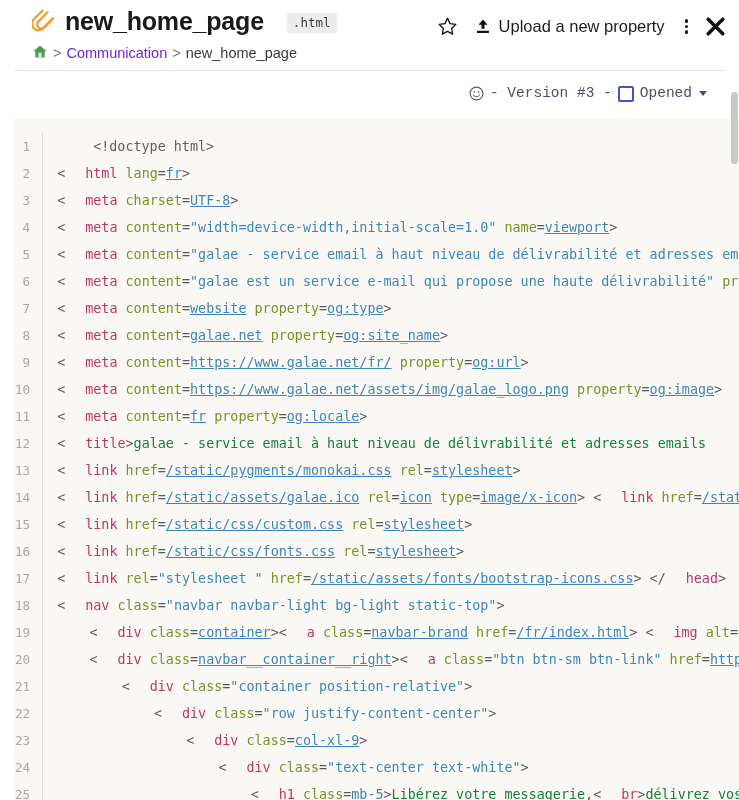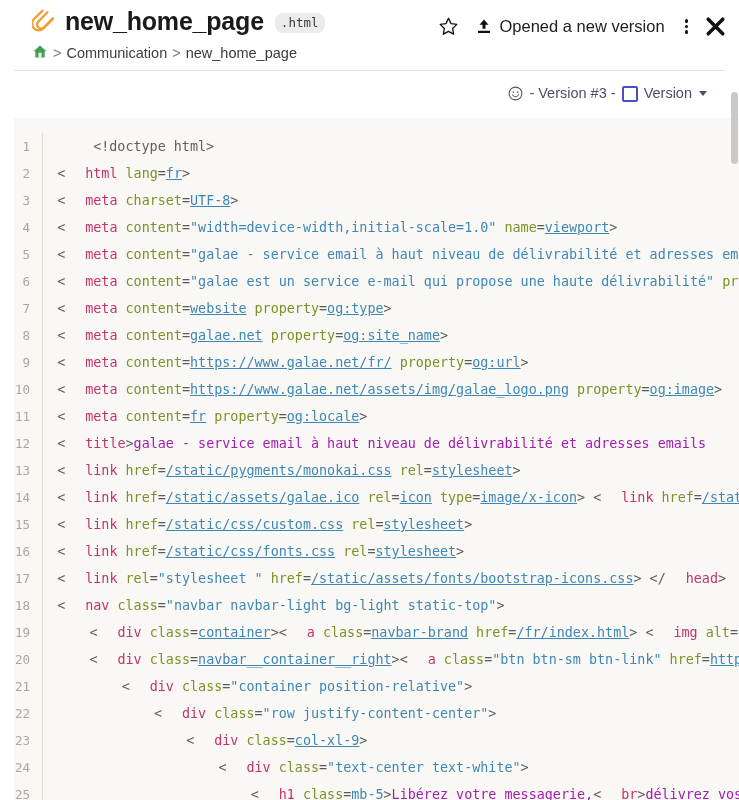--- a/index.html
+++ b/index.html
@@ -41,26 +41,26 @@
   .doc-title {
     font-size: 25px;
     font-weight: 700;
     letter-spacing: -0.2px;
     color: #1a1a1a;
     line-height: 1.05;
     white-space: nowrap;
   }
   .ext-badge {
     background: #ececec;
-    border-radius: 8px;
+    border-radius: 0;
     padding: 2px 6px 3px 6px;
     font-family: "DejaVu Sans Mono", monospace;
     font-size: 12.5px;
     color: #3b3b3b;
-    margin-left: 2px;
+    margin-left: 14px;
     position: relative;
     top: 2px;
   }
 
   .header-actions {
     display: flex;
     align-items: center;
     gap: 0;
     padding-top: 6px;
     padding-right: 2px;
@@ -92,41 +92,42 @@
   
   .breadcrumb {
     display: flex;
     align-items: center;
     gap: 5px;
     font-size: 14.5px;
     padding: 5px 0 8px 18px;
     color: #585858;
   }
   .crumb-link {
-    color: #404040;
+    color: #6d28d9;
     cursor: pointer;
   }
   .crumb-sep { color: #7a7a7a; }
   .crumb-last { color: #3a3a3a; }
 
   .hr-line {
     height: 1px;
     background: #e2e2e2;
     margin: 0 14px;
   }
 
   
   .version-bar {
     display: flex;
     justify-content: flex-end;
     align-items: center;
     gap: 6px;
     font-size: 14.5px;
     color: #4d4d6b;
     padding: 14px 32px 13px 0;
+    font-family: Liberation Mono, monospace;
   }
   .version-bar .seg { white-space: nowrap; }
   .smiley {
     width: 15px; height: 15px;
     display: block;
   }
   .sq-icon {
     width: 12px; height: 12px;
     border: 2px solid #4d4dc8;
     border-radius: 2px;
@@ -181,21 +182,21 @@
     vertical-align: top;
     color: #2b2b2b;
   }
 
   
   .t-punct { color: #5a5a5a; }
   .t-tag   { color: #c3336b; margin-left: 20px; }
   .t-attr  { color: #7d9029; }
   .t-str   { color: #3e87b5; }
   .t-val   { color: #3e87b5; text-decoration: underline; }
-  .t-txt   { color: #a21caf; }
+  .t-txt   { color: #15803d; }
   .t-doc   { color: #60605e; margin-left: 36px; }
 
   
   .vscroll {
     position: absolute;
     right: 0;
     top: 92px;
     width: 9px;
     bottom: 0;
     background: transparent;
@@ -234,21 +235,21 @@
         <svg width="21" height="21" viewBox="0 0 24 24" aria-hidden="true">
           <path d="M12 2.6 l2.9 6.1 6.6 .9 -4.8 4.6 1.2 6.6 -5.9 -3.2 -5.9 3.2 1.2 -6.6 -4.8 -4.6 6.6 -.9 Z" fill="none" stroke="#111" stroke-width="1.5" stroke-linejoin="round"></path>
         </svg>
       </span>
 
       <span class="act upload-btn">
         <svg width="18" height="19" viewBox="0 0 24 24" aria-hidden="true">
           <path d="M12 2.5 L18 9.5 H14 V15 H10 V9.5 H6 Z" fill="#111"></path>
           <rect x="4" y="17.5" width="16" height="3.2" rx="0.6" fill="#111"></rect>
         </svg>
-        <span>Opened a new version</span>
+        <span>Upload a new property</span>
       </span>
 
       <span class="act kebab-btn">
         <span>
           <span class="dot"></span>
             <span class="dot"></span>
             <span class="dot"></span>
         </span>
       </span>
 
@@ -282,21 +283,21 @@
   <span>
     <svg class="smiley" viewBox="0 0 24 24" aria-hidden="true">
       <circle cx="12" cy="12" r="10.2" fill="none" stroke="#55556e" stroke-width="1.7"></circle>
       <circle cx="8.6" cy="9.6" r="1.35" fill="#55556e"></circle>
       <circle cx="15.4" cy="9.6" r="1.35" fill="#55556e"></circle>
       <path d="M7.2 14.2 a5.4 5.4 0 0 0 9.6 0" fill="none" stroke="#55556e" stroke-width="1.7" stroke-linecap="round"></path>
     </svg>
   </span>
   <span class="seg">- Version #3 -</span>
   <span class="sq-icon"></span>
-  <span class="seg">Version</span>
+  <span class="seg">Opened</span>
   <span class="caret-down"></span>
 </div>
 
 <div class="code-wrap">
   <div class="code-scroll">
     <table class="code">
       <tbody id="code-body"><tr><td class="ln">1</td><td class="src"><span class="t-doc">&lt;!doctype html&gt;</span></td></tr><tr><td class="ln">2</td><td class="src"><span class="t-punct">&lt;</span><span class="t-tag">html</span><span class="t-txt"> </span><span class="t-attr">lang</span><span class="t-punct">=</span><span class="t-val">fr</span><span class="t-punct">&gt;</span></td></tr><tr><td class="ln">3</td><td class="src"><span class="t-punct">&lt;</span><span class="t-tag">meta</span><span class="t-txt"> </span><span class="t-attr">charset</span><span class="t-punct">=</span><span class="t-val">UTF-8</span><span class="t-punct">&gt;</span></td></tr><tr><td class="ln">4</td><td class="src"><span class="t-punct">&lt;</span><span class="t-tag">meta</span><span class="t-txt"> </span><span class="t-attr">content</span><span class="t-punct">=</span><span class="t-str">"width=device-width,initial-scale=1.0"</span><span class="t-txt"> </span><span class="t-attr">name</span><span class="t-punct">=</span><span class="t-val">viewport</span><span class="t-punct">&gt;</span></td></tr><tr><td class="ln">5</td><td class="src"><span class="t-punct">&lt;</span><span class="t-tag">meta</span><span class="t-txt"> </span><span class="t-attr">content</span><span class="t-punct">=</span><span class="t-str">"galae - service email à haut niveau de délivrabilité et adresses emails"</span></td></tr><tr><td class="ln">6</td><td class="src"><span class="t-punct">&lt;</span><span class="t-tag">meta</span><span class="t-txt"> </span><span class="t-attr">content</span><span class="t-punct">=</span><span class="t-str">"galae est un service e-mail qui propose une haute délivrabilité"</span><span class="t-txt"> </span><span class="t-attr">property</span></td></tr><tr><td class="ln">7</td><td class="src"><span class="t-punct">&lt;</span><span class="t-tag">meta</span><span class="t-txt"> </span><span class="t-attr">content</span><span class="t-punct">=</span><span class="t-val">website</span><span class="t-txt"> </span><span class="t-attr">property</span><span class="t-punct">=</span><span class="t-val">og:type</span><span class="t-punct">&gt;</span></td></tr><tr><td class="ln">8</td><td class="src"><span class="t-punct">&lt;</span><span class="t-tag">meta</span><span class="t-txt"> </span><span class="t-attr">content</span><span class="t-punct">=</span><span class="t-val">galae.net</span><span class="t-txt"> </span><span class="t-attr">property</span><span class="t-punct">=</span><span class="t-val">og:site_name</span><span class="t-punct">&gt;</span></td></tr><tr><td class="ln">9</td><td class="src"><span class="t-punct">&lt;</span><span class="t-tag">meta</span><span class="t-txt"> </span><span class="t-attr">content</span><span class="t-punct">=</span><span class="t-val">https://www.galae.net/fr/</span><span class="t-txt"> </span><span class="t-attr">property</span><span class="t-punct">=</span><span class="t-val">og:url</span><span class="t-punct">&gt;</span></td></tr><tr><td class="ln">10</td><td class="src"><span class="t-punct">&lt;</span><span class="t-tag">meta</span><span class="t-txt"> </span><span class="t-attr">content</span><span class="t-punct">=</span><span class="t-val">https://www.galae.net/assets/img/galae_logo.png</span><span class="t-txt"> </span><span class="t-attr">property</span><span class="t-punct">=</span><span class="t-val">og:image</span><span class="t-punct">&gt;</span></td></tr><tr><td class="ln">11</td><td class="src"><span class="t-punct">&lt;</span><span class="t-tag">meta</span><span class="t-txt"> </span><span class="t-attr">content</span><span class="t-punct">=</span><span class="t-val">fr</span><span class="t-txt"> </span><span class="t-attr">property</span><span class="t-punct">=</span><span class="t-val">og:locale</span><span class="t-punct">&gt;</span></td></tr><tr><td class="ln">12</td><td class="src"><span class="t-punct">&lt;</span><span class="t-tag">title</span><span class="t-punct">&gt;</span><span class="t-txt">galae - service email à haut niveau de délivrabilité et adresses emails</span></td></tr><tr><td class="ln">13</td><td class="src"><span class="t-punct">&lt;</span><span class="t-tag">link</span><span class="t-txt"> </span><span class="t-attr">href</span><span class="t-punct">=</span><span class="t-val">/static/pygments/monokai.css</span><span class="t-txt"> </span><span class="t-attr">rel</span><span class="t-punct">=</span><span class="t-val">stylesheet</span><span class="t-punct">&gt;</span></td></tr><tr><td class="ln">14</td><td class="src"><span class="t-punct">&lt;</span><span class="t-tag">link</span><span class="t-txt"> </span><span class="t-attr">href</span><span class="t-punct">=</span><span class="t-val">/static/assets/galae.ico</span><span class="t-txt"> </span><span class="t-attr">rel</span><span class="t-punct">=</span><span class="t-val">icon</span><span class="t-txt"> </span><span class="t-attr">type</span><span class="t-punct">=</span><span class="t-val">image/x-icon</span><span class="t-punct">&gt; </span><span class="t-punct">&lt;</span><span class="t-tag">link</span><span class="t-txt"> </span><span class="t-attr">href</span><span class="t-punct">=</span><span class="t-val">/static/css/bootstrap.css</span></td></tr><tr><td class="ln">15</td><td class="src"><span class="t-punct">&lt;</span><span class="t-tag">link</span><span class="t-txt"> </span><span class="t-attr">href</span><span class="t-punct">=</span><span class="t-val">/static/css/custom.css</span><span class="t-txt"> </span><span class="t-attr">rel</span><span class="t-punct">=</span><span class="t-val">stylesheet</span><span class="t-punct">&gt;</span></td></tr><tr><td class="ln">16</td><td class="src"><span class="t-punct">&lt;</span><span class="t-tag">link</span><span class="t-txt"> </span><span class="t-attr">href</span><span class="t-punct">=</span><span class="t-val">/static/css/fonts.css</span><span class="t-txt"> </span><span class="t-attr">rel</span><span class="t-punct">=</span><span class="t-val">stylesheet</span><span class="t-punct">&gt;</span></td></tr><tr><td class="ln">17</td><td class="src"><span class="t-punct">&lt;</span><span class="t-tag">link</span><span class="t-txt"> </span><span class="t-attr">rel</span><span class="t-punct">=</span><span class="t-str">"stylesheet "</span><span class="t-txt"> </span><span class="t-attr">href</span><span class="t-punct">=</span><span class="t-val">/static/assets/fonts/bootstrap-icons.css</span><span class="t-punct">&gt; </span><span class="t-punct">&lt;/</span><span class="t-tag">head</span><span class="t-punct">&gt;</span></td></tr><tr><td class="ln">18</td><td class="src"><span class="t-punct">&lt;</span><span class="t-tag">nav</span><span class="t-txt"> </span><span class="t-attr">class</span><span class="t-punct">=</span><span class="t-str">"navbar navbar-light bg-light static-top"</span><span class="t-punct">&gt;</span></td></tr><tr><td class="ln">19</td><td class="src"><span class="t-txt">    </span><span class="t-punct">&lt;</span><span class="t-tag">div</span><span class="t-txt"> </span><span class="t-attr">class</span><span class="t-punct">=</span><span class="t-val">container</span><span class="t-punct">&gt;</span><span class="t-punct">&lt;</span><span class="t-tag">a</span><span class="t-txt"> </span><span class="t-attr">class</span><span class="t-punct">=</span><span class="t-val">navbar-brand</span><span class="t-txt"> </span><span class="t-attr">href</span><span class="t-punct">=</span><span class="t-val">/fr/index.html</span><span class="t-punct">&gt; </span><span class="t-punct">&lt;</span><span class="t-tag">img</span><span class="t-txt"> </span><span class="t-attr">alt</span><span class="t-punct">=</span><span class="t-val">galae</span><span class="t-punct">&gt;</span></td></tr><tr><td class="ln">20</td><td class="src"><span class="t-txt">    </span><span class="t-punct">&lt;</span><span class="t-tag">div</span><span class="t-txt"> </span><span class="t-attr">class</span><span class="t-punct">=</span><span class="t-val">navbar__container__right</span><span class="t-punct">&gt;</span><span class="t-punct">&lt;</span><span class="t-tag">a</span><span class="t-txt"> </span><span class="t-attr">class</span><span class="t-punct">=</span><span class="t-str">"btn btn-sm btn-link"</span><span class="t-txt"> </span><span class="t-attr">href</span><span class="t-punct">=</span><span class="t-val">https://</span></td></tr><tr><td class="ln">21</td><td class="src"><span class="t-txt">        </span><span class="t-punct">&lt;</span><span class="t-tag">div</span><span class="t-txt"> </span><span class="t-attr">class</span><span class="t-punct">=</span><span class="t-str">"container position-relative"</span><span class="t-punct">&gt;</span></td></tr><tr><td class="ln">22</td><td class="src"><span class="t-txt">            </span><span class="t-punct">&lt;</span><span class="t-tag">div</span><span class="t-txt"> </span><span class="t-attr">class</span><span class="t-punct">=</span><span class="t-str">"row justify-content-center"</span><span class="t-punct">&gt;</span></td></tr><tr><td class="ln">23</td><td class="src"><span class="t-txt">                </span><span class="t-punct">&lt;</span><span class="t-tag">div</span><span class="t-txt"> </span><span class="t-attr">class</span><span class="t-punct">=</span><span class="t-val">col-xl-9</span><span class="t-punct">&gt;</span></td></tr><tr><td class="ln">24</td><td class="src"><span class="t-txt">                    </span><span class="t-punct">&lt;</span><span class="t-tag">div</span><span class="t-txt"> </span><span class="t-attr">class</span><span class="t-punct">=</span><span class="t-str">"text-center text-white"</span><span class="t-punct">&gt;</span></td></tr><tr><td class="ln">25</td><td class="src"><span class="t-txt">                        </span><span class="t-punct">&lt;</span><span class="t-tag">h1</span><span class="t-txt"> </span><span class="t-attr">class</span><span class="t-punct">=</span><span class="t-val">mb-5</span><span class="t-punct">&gt;</span><span class="t-txt">Libérez votre messagerie,</span><span class="t-punct">&lt;</span><span class="t-tag">br</span><span class="t-punct">&gt;</span><span class="t-txt">délivrez vos emails</span></td></tr></tbody>
     </table>
   </div>
 </div>

